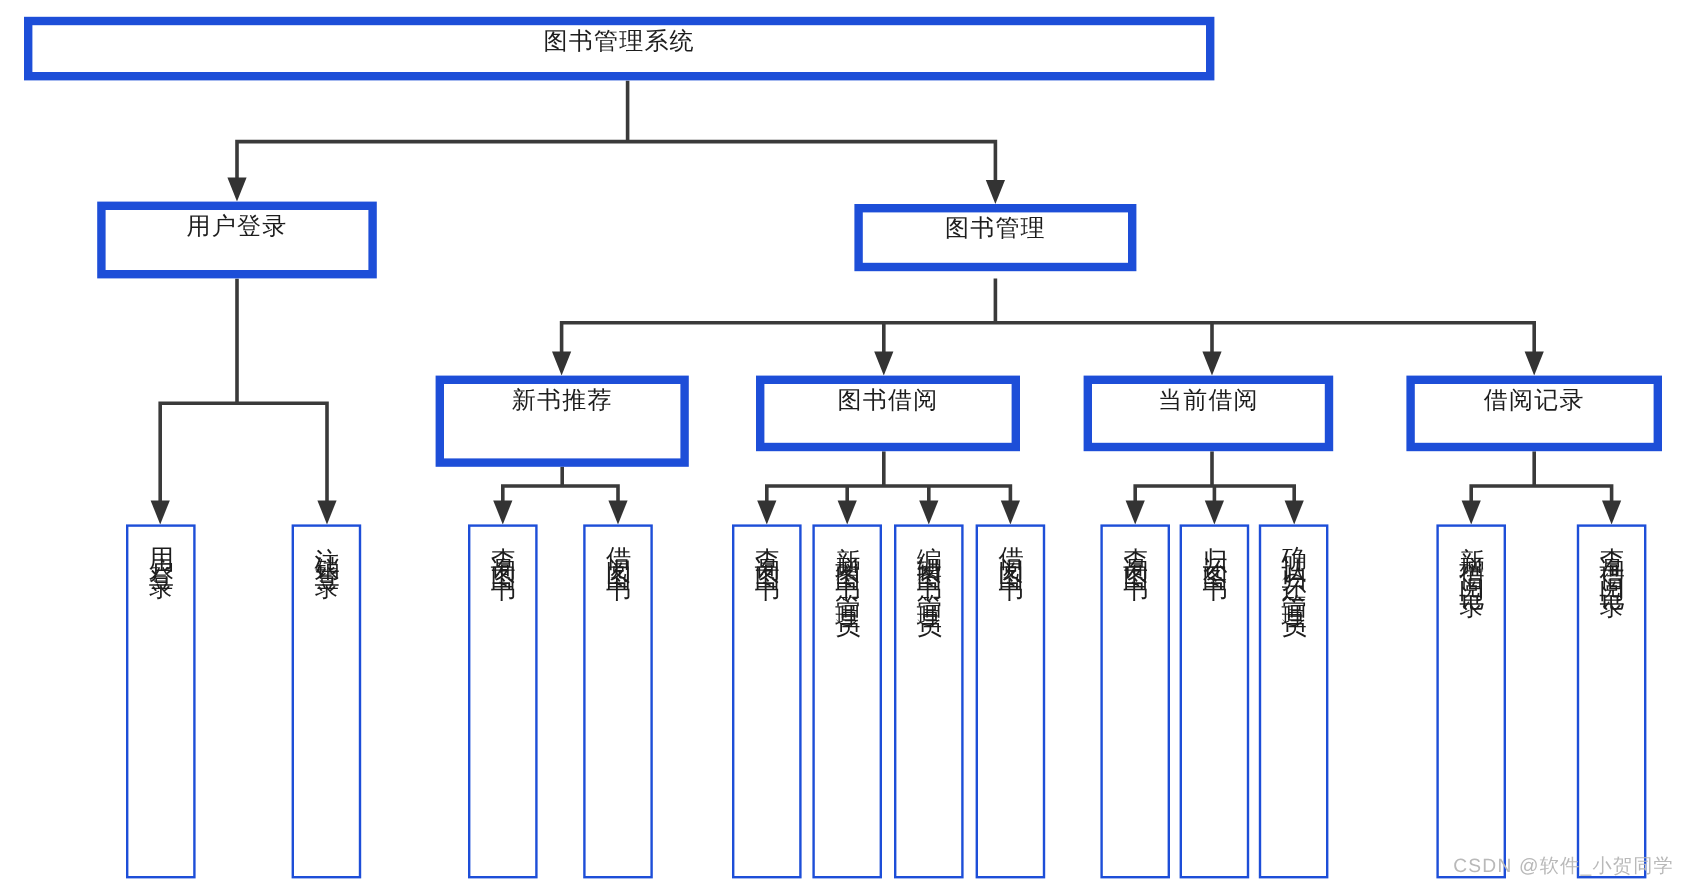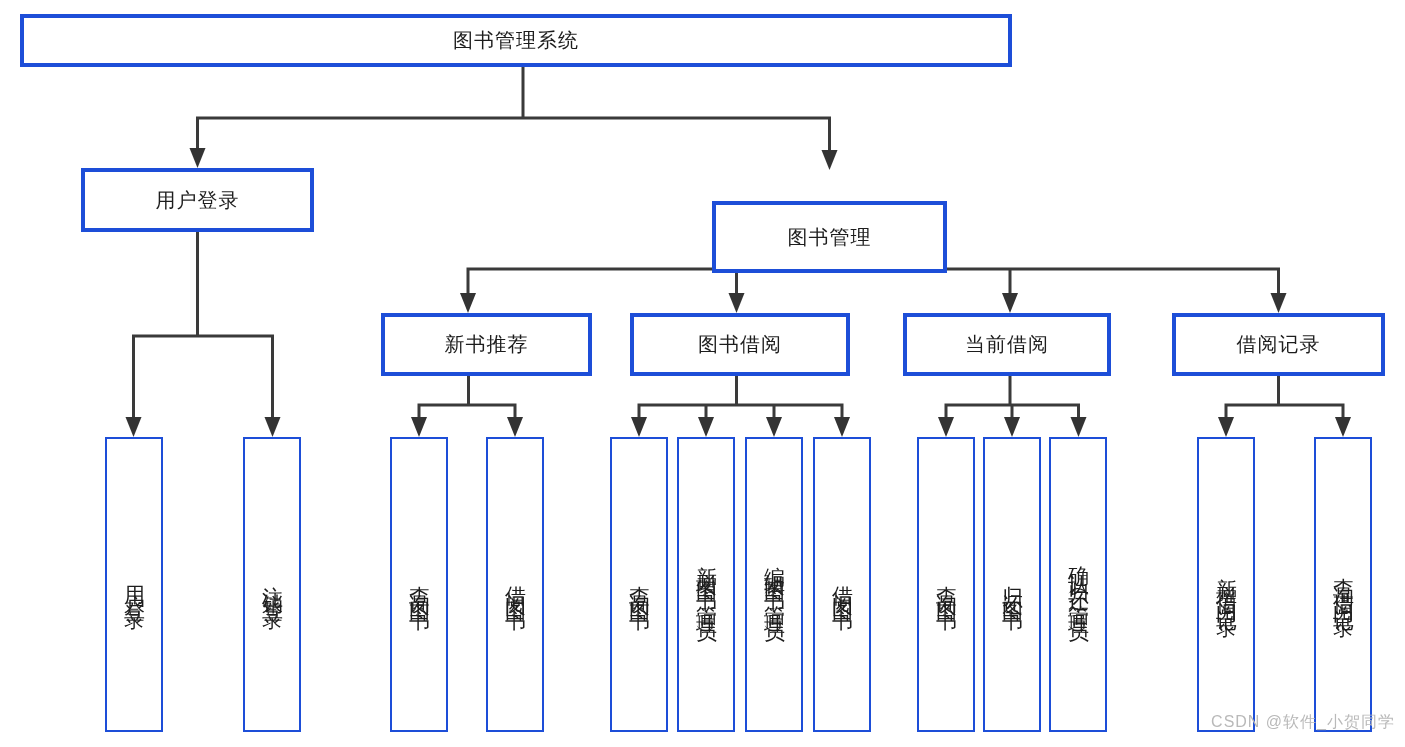--- a/index.html
+++ b/index.html
@@ -27,27 +27,26 @@
     stroke-width: 3;
     fill: none;
   }
   svg.wires polygon {
     fill: #333333;
     stroke: none;
   }
   .box {
     position: absolute;
     background: #ffffff;
-    border: 4px solid #1d4ed8;
+    border: 7px solid #1d4ed8;
     box-sizing: border-box;
     display: flex;
-    align-items: center;
+    align-items: flex-start;
     justify-content: center;
     z-index: 2;
-    font-family: Liberation Serif, serif;
   }
   .box.leaf {
     top: 437px;
     width: 58px;
     height: 295px;
     border-width: 2px;
   }
   .htext {
     font-size: 20px;
     letter-spacing: 1px;
@@ -109,25 +108,25 @@
       </g>
   </svg>
 
   <div class="box" style="left:20px; top:14px; width:992px; height:53px;">
     <span class="htext">图书管理系统</span>
   </div>
 
   <div class="box" style="left:81px; top:168px; width:233px; height:64px;">
     <span class="htext">用户登录</span>
   </div>
-  <div class="box" style="left:712px; top:170px; width:235px; height:72px;margin-top:31px;">
+  <div class="box" style="left:712px; top:170px; width:235px; height:56px;">
     <span class="htext">图书管理</span>
   </div>
 
-  <div class="box" style="left:381px; top:313px; width:211px; height:63px;">
+  <div class="box" style="left:363px; top:313px; width:211px; height:76px;">
     <span class="htext">新书推荐</span>
   </div>
   <div class="box" style="left:630px; top:313px; width:220px; height:63px;">
     <span class="htext">图书借阅</span>
   </div>
   <div class="box" style="left:903px; top:313px; width:208px; height:63px;">
     <span class="htext">当前借阅</span>
   </div>
   <div class="box" style="left:1172px; top:313px; width:213px; height:63px;">
     <span class="htext">借阅记录</span>

